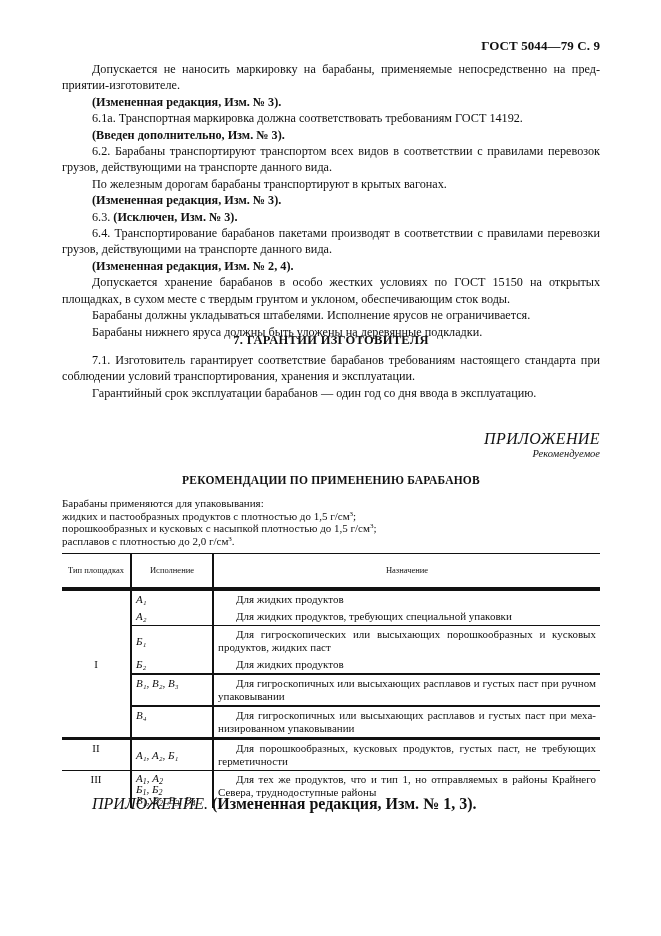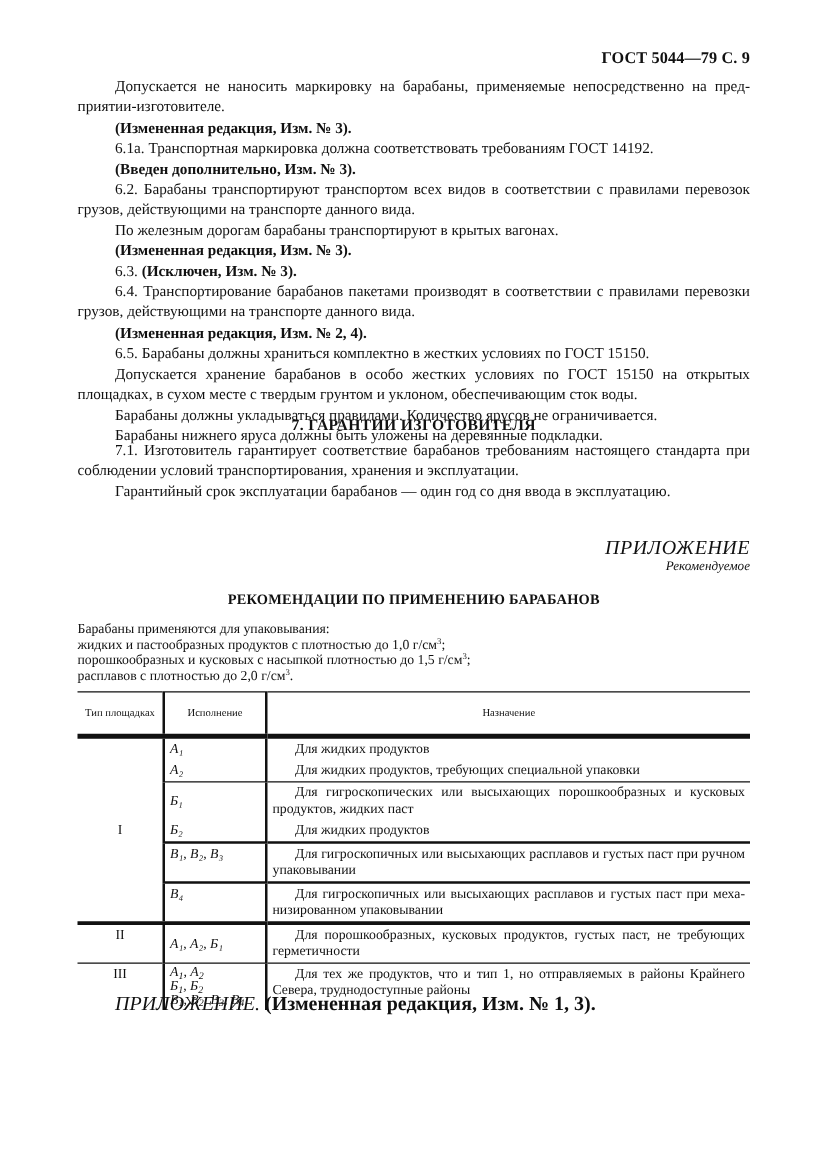--- a/index.html
+++ b/index.html
@@ -77,43 +77,42 @@
   <p class="p">Допускается не наносить маркировку на барабаны, применяемые непосредственно на пред-приятии-изготовителе.</p>
   <p class="p b">(Измененная редакция, Изм. № 3).</p>
   <p class="p">6.1а.  Транспортная маркировка должна соответствовать требованиям ГОСТ 14192.</p>
   <p class="p b">(Введен дополнительно, Изм. № 3).</p>
   <p class="p">6.2.  Барабаны транспортируют транспортом всех видов в соответствии с правилами перевозок грузов, действующими на транспорте данного вида.</p>
   <p class="p">По железным дорогам барабаны транспортируют в крытых вагонах.</p>
   <p class="p b">(Измененная редакция, Изм. № 3).</p>
   <p class="p"><span>6.3. </span><b>(Исключен, Изм. № 3).</b></p>
   <p class="p">6.4.  Транспортирование барабанов пакетами производят в соответствии с правилами перевозки грузов, действующими на транспорте данного вида.</p>
   <p class="p b">(Измененная редакция, Изм. № 2, 4).</p>
-  <p class="p">6.5.  Барабаны должны храниться комплектно в жестких условиях по ГОСТ 15150.</p>
   <p class="p">Допускается хранение барабанов в особо жестких условиях по ГОСТ 15150 на открытых площадках, в сухом месте с твердым грунтом и уклоном, обеспечивающим сток воды.</p>
-  <p class="p">Барабаны должны укладываться правилами. Количество ярусов не ограничивается.</p>
+  <p class="p">Барабаны должны укладываться штабелями. Исполнение ярусов не ограничивается.</p>
   <p class="p">Барабаны нижнего яруса должны быть уложены на деревянные подкладки.</p>
 </div>
 
 <div class="section-title">7. ГАРАНТИИ ИЗГОТОВИТЕЛЯ</div>
 
 <div class="body2">
   <p class="p">7.1.  Изготовитель гарантирует соответствие барабанов требованиям настоящего стандарта при соблюдении условий транспортирования, хранения и эксплуатации.</p>
   <p class="p">Гарантийный срок эксплуатации барабанов — один год со дня ввода в эксплуатацию.</p>
 </div>
 
 <div class="appx">
   <div class="t1">ПРИЛОЖЕНИЕ</div>
   <div class="t2">Рекомендуемое</div>
 </div>
 
 <div class="appx-title">РЕКОМЕНДАЦИИ ПО ПРИМЕНЕНИЮ БАРАБАНОВ</div>
 
 <div class="intro">
   <div><span>Барабаны применяются для упаковывания:</span></div>
-  <div><span>жидких и пастообразных продуктов с плотностью до 1,0 г/см</span><sup>3</sup><span>;</span></div>
+  <div><span>жидких и пастообразных продуктов с плотностью до 1,5 г/см</span><sup>3</sup><span>;</span></div>
   <div><span>порошкообразных и кусковых с насыпкой плотностью до 1,5 г/см</span><sup>3</sup><span>;</span></div>
   <div><span>расплавов с плотностью до 2,0 г/см</span><sup>3</sup><span>.</span></div>
 </div>
 
 <table class="tbl">
   <thead>
     <tr>
       <th class="c1">Тип площадках</th>
       <th class="c2">Исполнение</th>
       <th class="c3" style="text-align:center">Назначение</th>

